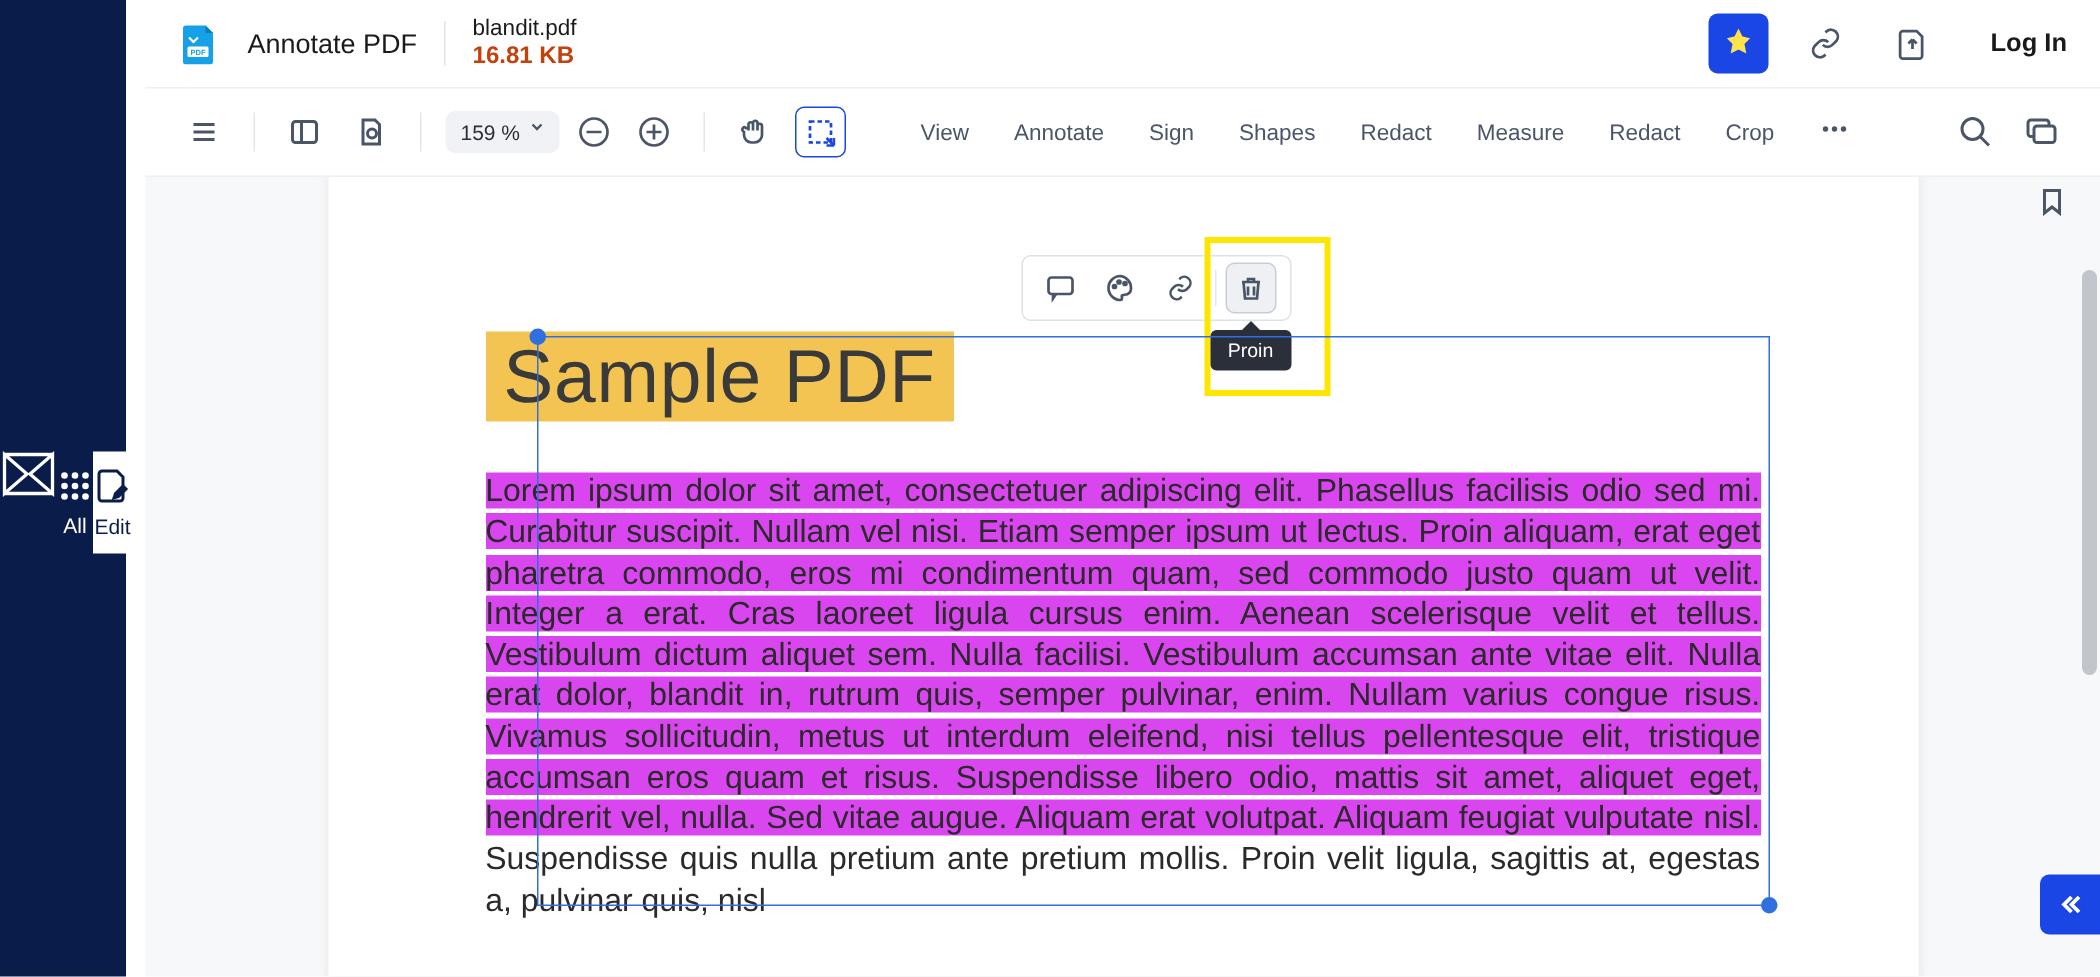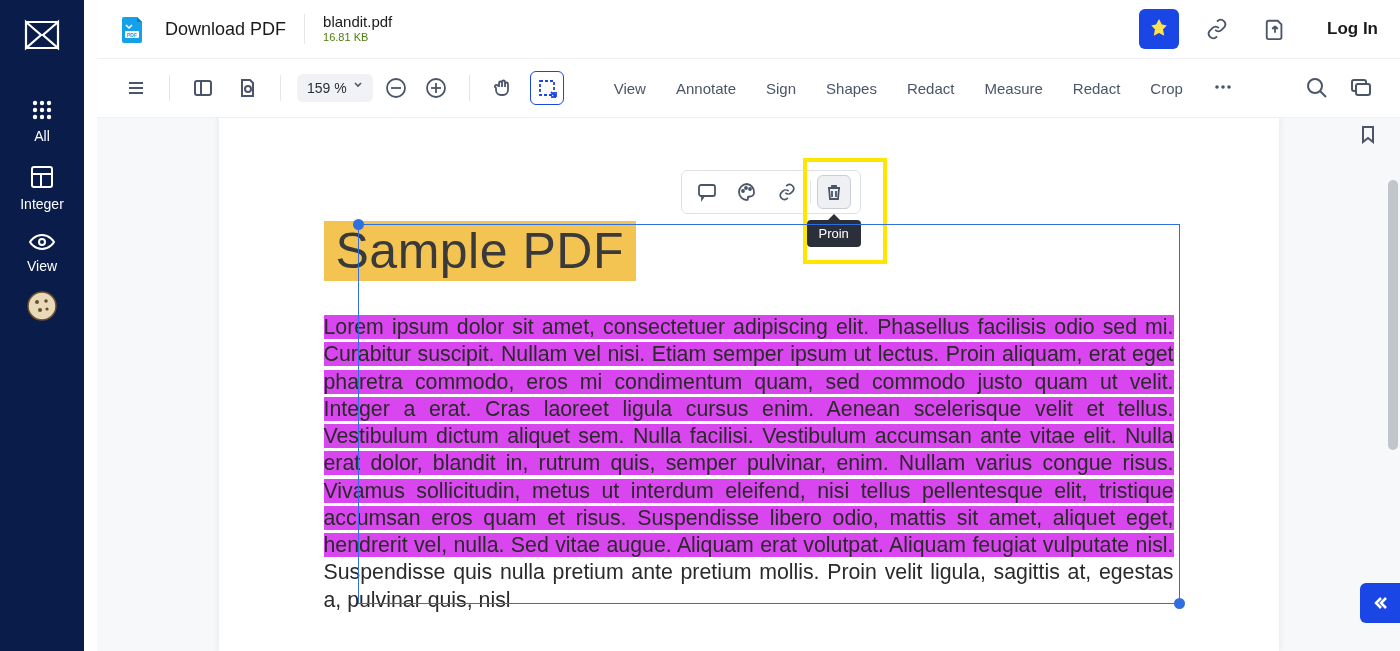--- a/index.html
+++ b/index.html
@@ -1,32 +1,32 @@
 <!DOCTYPE html>
 <html><head>
 <meta charset="utf-8">
 <style>
 * { margin: 0; padding: 0; box-sizing: border-box; }
 body { font-family: -apple-system, BlinkMacSystemFont, "Segoe UI", Helvetica, Arial, sans-serif; background: #fff; overflow: hidden; width: 1400px; height: 651px; position: relative; }
 
-.sidebar { position: absolute; left: 0; top: 0; width: 84px; height: 651px; background: #0a1d4a; display: flex; flex-direction: column; align-items: center; padding-top: 18px; color: #fff; }
+.sidebar { position: absolute; left: 0; top: 0; width: 84px; height: 651px; background: #0a1d4a; display: flex; flex-direction: row; align-items: center; padding-top: 18px; color: #fff; }
 .sidebar .logo { margin-bottom: 32px; }
 .sidebar-item { display: flex; flex-direction: column; align-items: center; gap: 6px; width: 100%; padding: 10px 0; cursor: pointer; font-size: 14px; }
 .sidebar-item.active { background: #fff; color: #0a1d4a; }
 .sidebar-item .icon { display: flex; justify-content: center; }
 .sidebar-item span { font-size: 14px; }
 .cookie { margin-top: 6px; }
 
 .topbar { position: absolute; left: 97px; top: 0; right: 0; height: 58px; display: flex; align-items: center; padding: 0 22px; gap: 18px; background: #fff; }
 .file-icon { width: 28px; height: 28px; }
 .app-title { font-size: 18px; font-weight: 500; color: #1a1a1a; }
 .divider-v { width: 1px; height: 30px; background: #e4e6ea; }
 .file-info { display: flex; flex-direction: column; line-height: 1.2; }
 .file-name { font-size: 15px; color: #1a1a1a; }
-.file-size { font-size: 11px; color: #4d7c0f; }
+.file-size { font-size: 16px; color: #c2410c; font-weight: bold; }
 .topbar-spacer { flex: 1; }
 .square-btn { width: 40px; height: 40px; border-radius: 6px; display: flex; align-items: center; justify-content: center; cursor: pointer; }
 .square-btn.blue { background: #1a46e5; }
 .square-btn.plain { color: #4a5568; }
 .download-btn { display: flex; align-items: center; background: #1a46e5; color: #fff; border-radius: 6px; height: 44px; overflow: hidden; cursor: pointer; }
 .download-btn .main { display: flex; align-items: center; gap: 10px; padding: 0 20px; font-size: 17px; font-weight: 600; }
 .download-btn .caret { width: 36px; display: flex; align-items: center; justify-content: center; border-left: 1px solid rgba(255,255,255,0.3); height: 100%; }
 .login { font-size: 17px; font-weight: 700; color: #1a1a1a; margin-left: 14px; cursor: pointer; }
 
 .toolbar { position: absolute; left: 97px; top: 58px; right: 0; height: 60px; border-top: 1px solid #eef0f3; border-bottom: 1px solid #eef0f3; display: flex; align-items: center; padding: 0 22px; gap: 10px; background: #fff; }
@@ -86,20 +86,29 @@
           <circle cx="5" cy="12" r="2.2"></circle>
           <circle cx="12" cy="12" r="2.2"></circle>
           <circle cx="19" cy="12" r="2.2"></circle>
           <circle cx="5" cy="19" r="2.2"></circle>
           <circle cx="12" cy="19" r="2.2"></circle>
           <circle cx="19" cy="19" r="2.2"></circle>
         </svg>
     </div>
     <span>All</span>
   </div>
+  <div class="sidebar-item active">
+    <div class="icon">
+      <svg width="26" height="26" viewBox="0 0 26 26" fill="none" stroke="#0a1d4a" stroke-width="2">
+          <path d="M6 3h10l4 4v14a2 2 0 0 1-2 2H6a2 2 0 0 1-2-2V5a2 2 0 0 1 2-2z"></path>
+          <path d="M15 18l5-5 2 2-5 5-3 1z" fill="#0a1d4a"></path>
+        </svg>
+    </div>
+    <span>Edit</span>
+  </div>
   <div class="sidebar-item">
     <div class="icon">
       <svg width="26" height="26" viewBox="0 0 26 26" fill="none" stroke="#fff" stroke-width="2">
           <rect x="3" y="3" width="20" height="20" rx="2"></rect>
           <line x1="3" y1="10" x2="23" y2="10"></line>
           <line x1="12" y1="10" x2="12" y2="23"></line>
         </svg>
     </div>
     <span>Integer</span>
   </div>
@@ -126,21 +135,21 @@
 <div class="topbar">
   <div class="file-icon">
     <svg width="28" height="28" viewBox="0 0 28 28">
         <path d="M5 2h13l5 5v19a2 2 0 0 1-2 2H5a2 2 0 0 1-2-2V4a2 2 0 0 1 2-2z" fill="#15a0e8"></path>
         <path d="M18 2v5h5z" fill="#0d7fb8"></path>
         <rect x="6" y="16" width="14" height="7" rx="1" fill="#fff"></rect>
         <text x="13" y="21.5" font-size="5" text-anchor="middle" fill="#15a0e8" font-weight="bold">PDF</text>
         <path d="M7 10l3 3 3-3" stroke="#fff" stroke-width="1.5" fill="none"></path>
       </svg>
   </div>
-  <div class="app-title">Download PDF</div>
+  <div class="app-title">Annotate PDF</div>
   <div class="divider-v"></div>
   <div class="file-info">
     <div class="file-name">blandit.pdf</div>
     <div class="file-size">16.81 KB</div>
   </div>
   <div class="topbar-spacer"></div>
   <div class="square-btn blue">
     <svg width="20" height="20" viewBox="0 0 20 20" fill="none" stroke="#ffe34d" stroke-width="1.8">
         <path d="M10 2l2 4 4 1-3 3 1 5-4-2-4 2 1-5-3-3 4-1z" fill="#ffe34d"></path>
       </svg>

